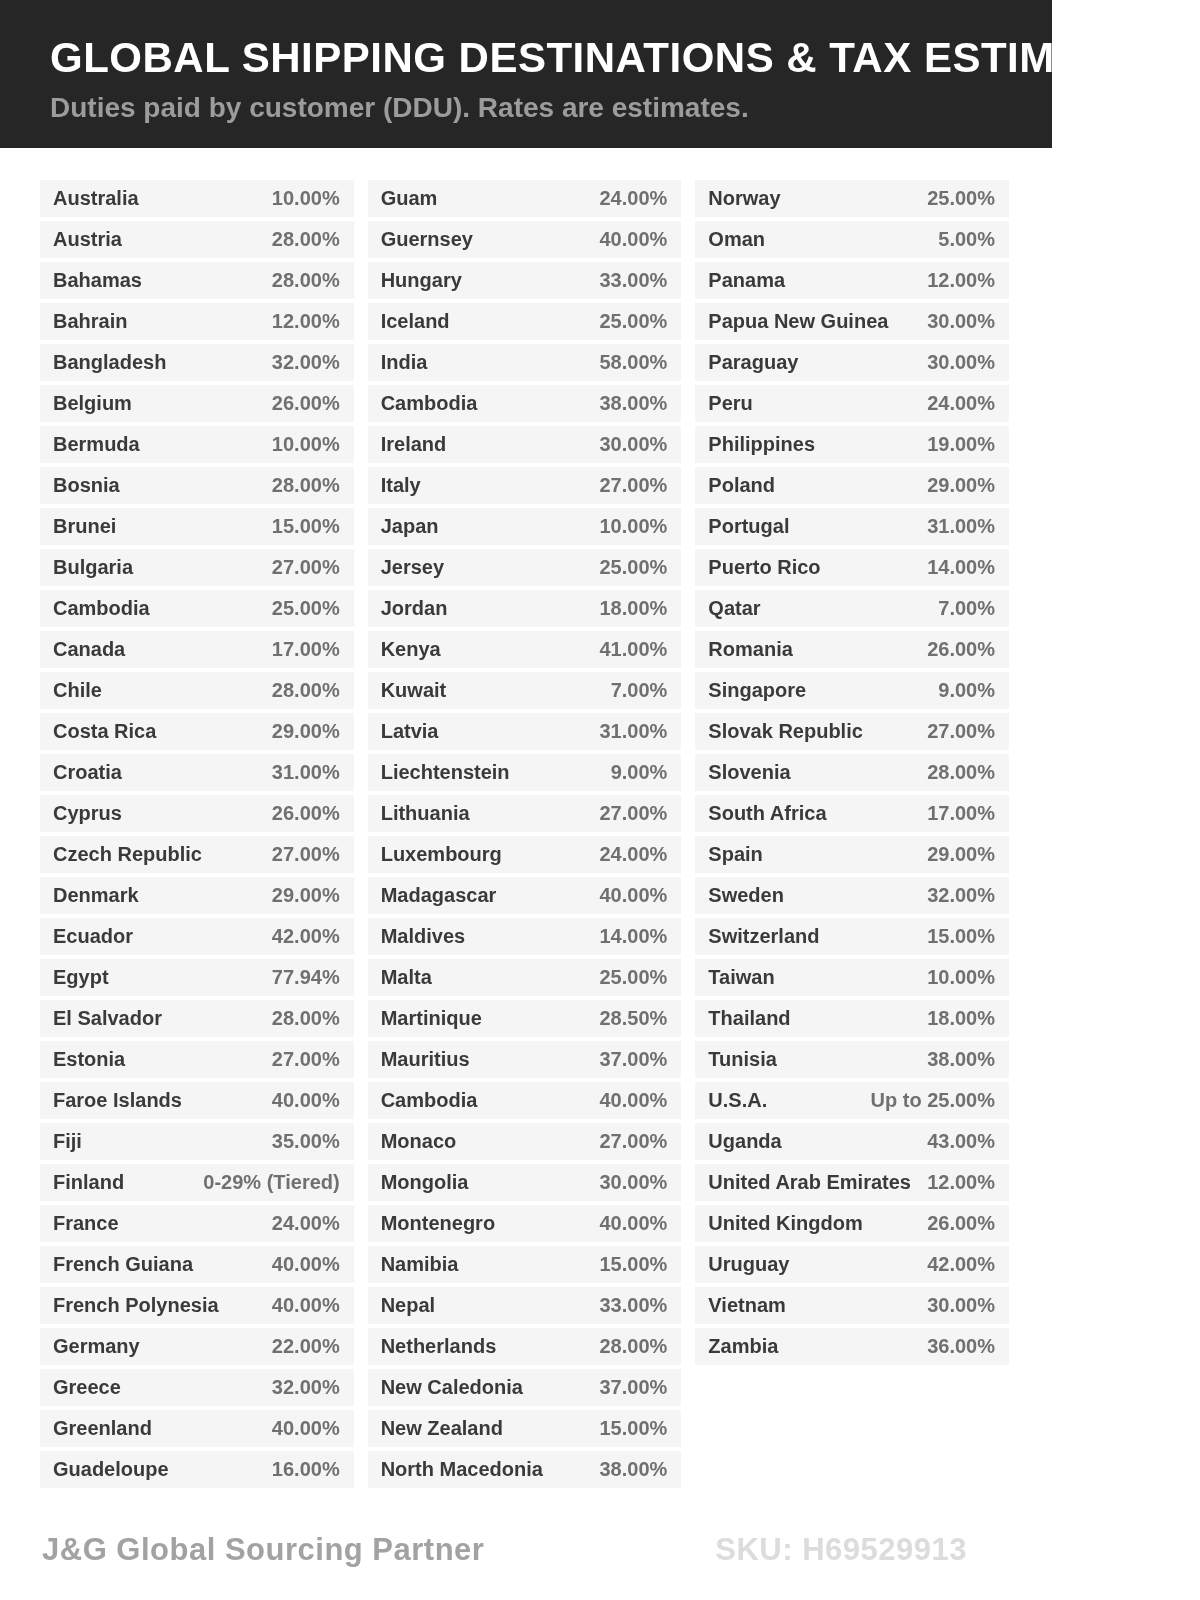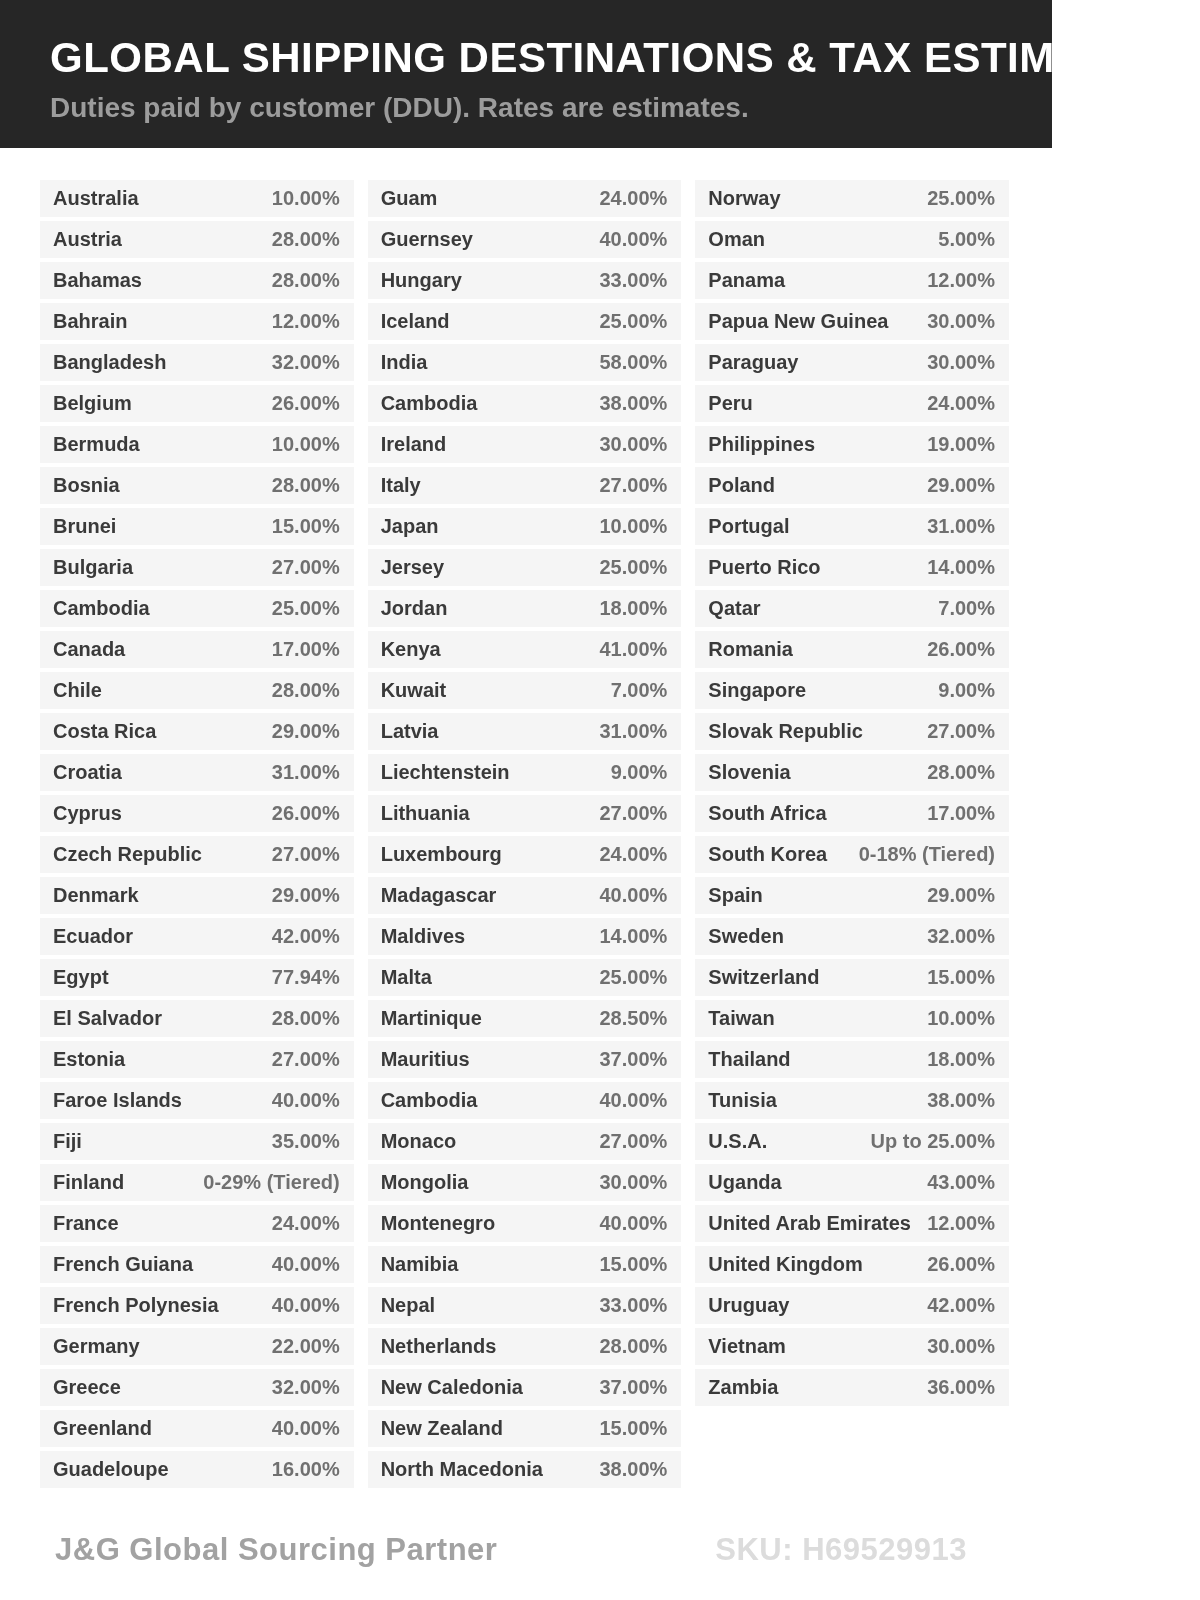--- a/index.html
+++ b/index.html
@@ -65,21 +65,21 @@
   }
   .rate {
     font-size: 20px;
     font-weight: 700;
     color: #707070;
     white-space: nowrap;
     margin-left: 8px;
   }
   .footer {
     position: absolute;
-    left: 13px;
+    left: 0;
     right: 0;
     top: 1532px;
     display: flex;
     justify-content: space-between;
     align-items: baseline;
     padding: 0 85px 0 42px;
   }
   .brand {
     font-size: 31px;
     font-weight: 700;
@@ -500,24 +500,20 @@
   <div class="row">
     <span class="country">Slovenia</span>
     <span class="rate">28.00%</span>
   </div>
 
   <div class="row">
     <span class="country">South Africa</span>
     <span class="rate">17.00%</span>
   </div>
 
-  <div class="row">
-    <span class="country">South Korea</span>
-    <span class="rate">0-18% (Tiered)</span>
-  </div>
 
   <div class="row">
     <span class="country">Spain</span>
     <span class="rate">29.00%</span>
   </div>
 
   <div class="row">
     <span class="country">Sweden</span>
     <span class="rate">32.00%</span>
   </div>

